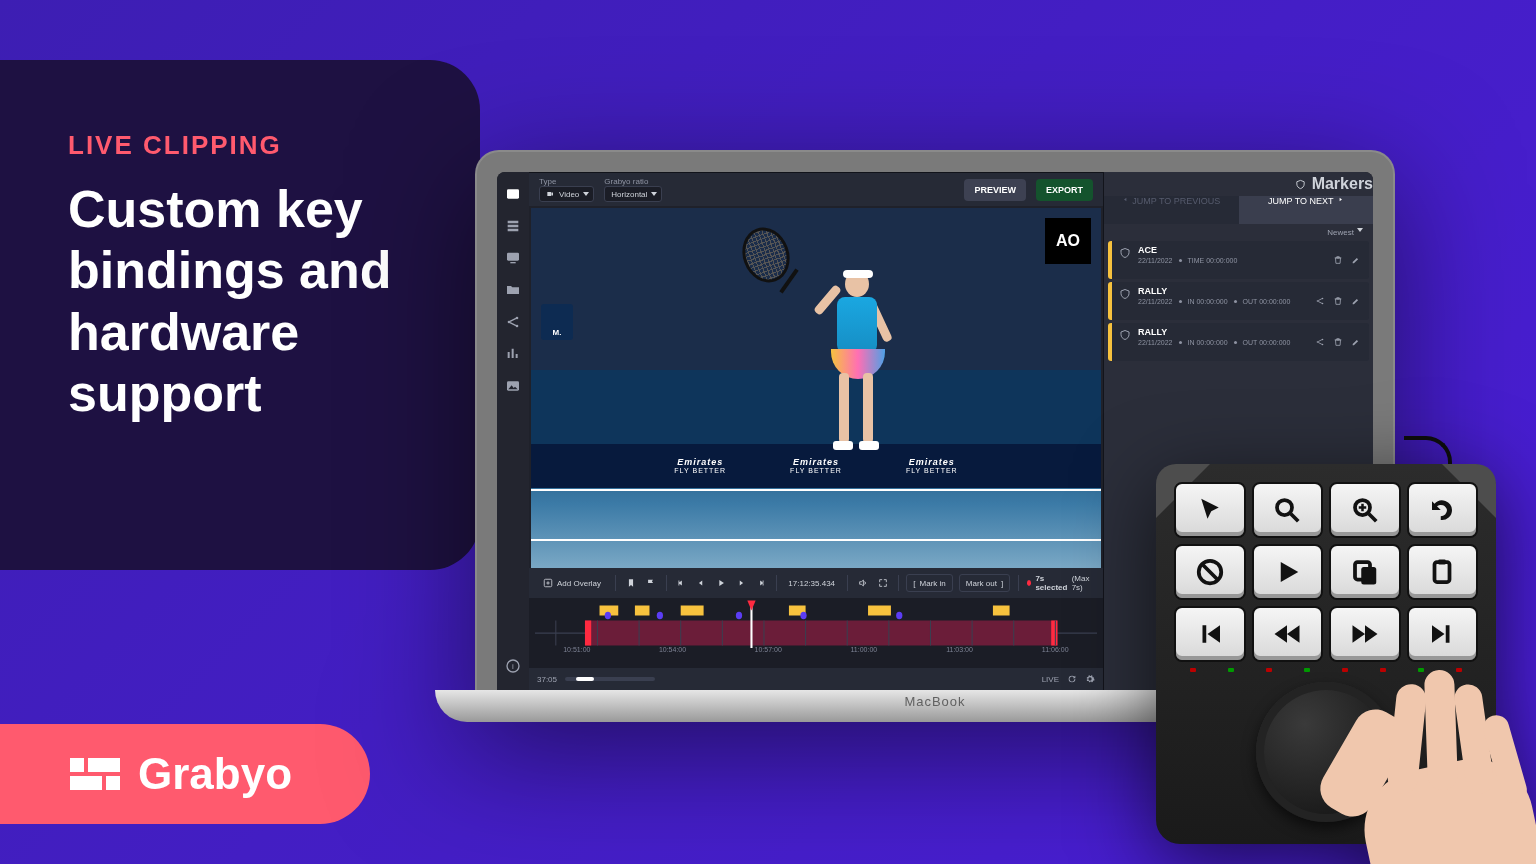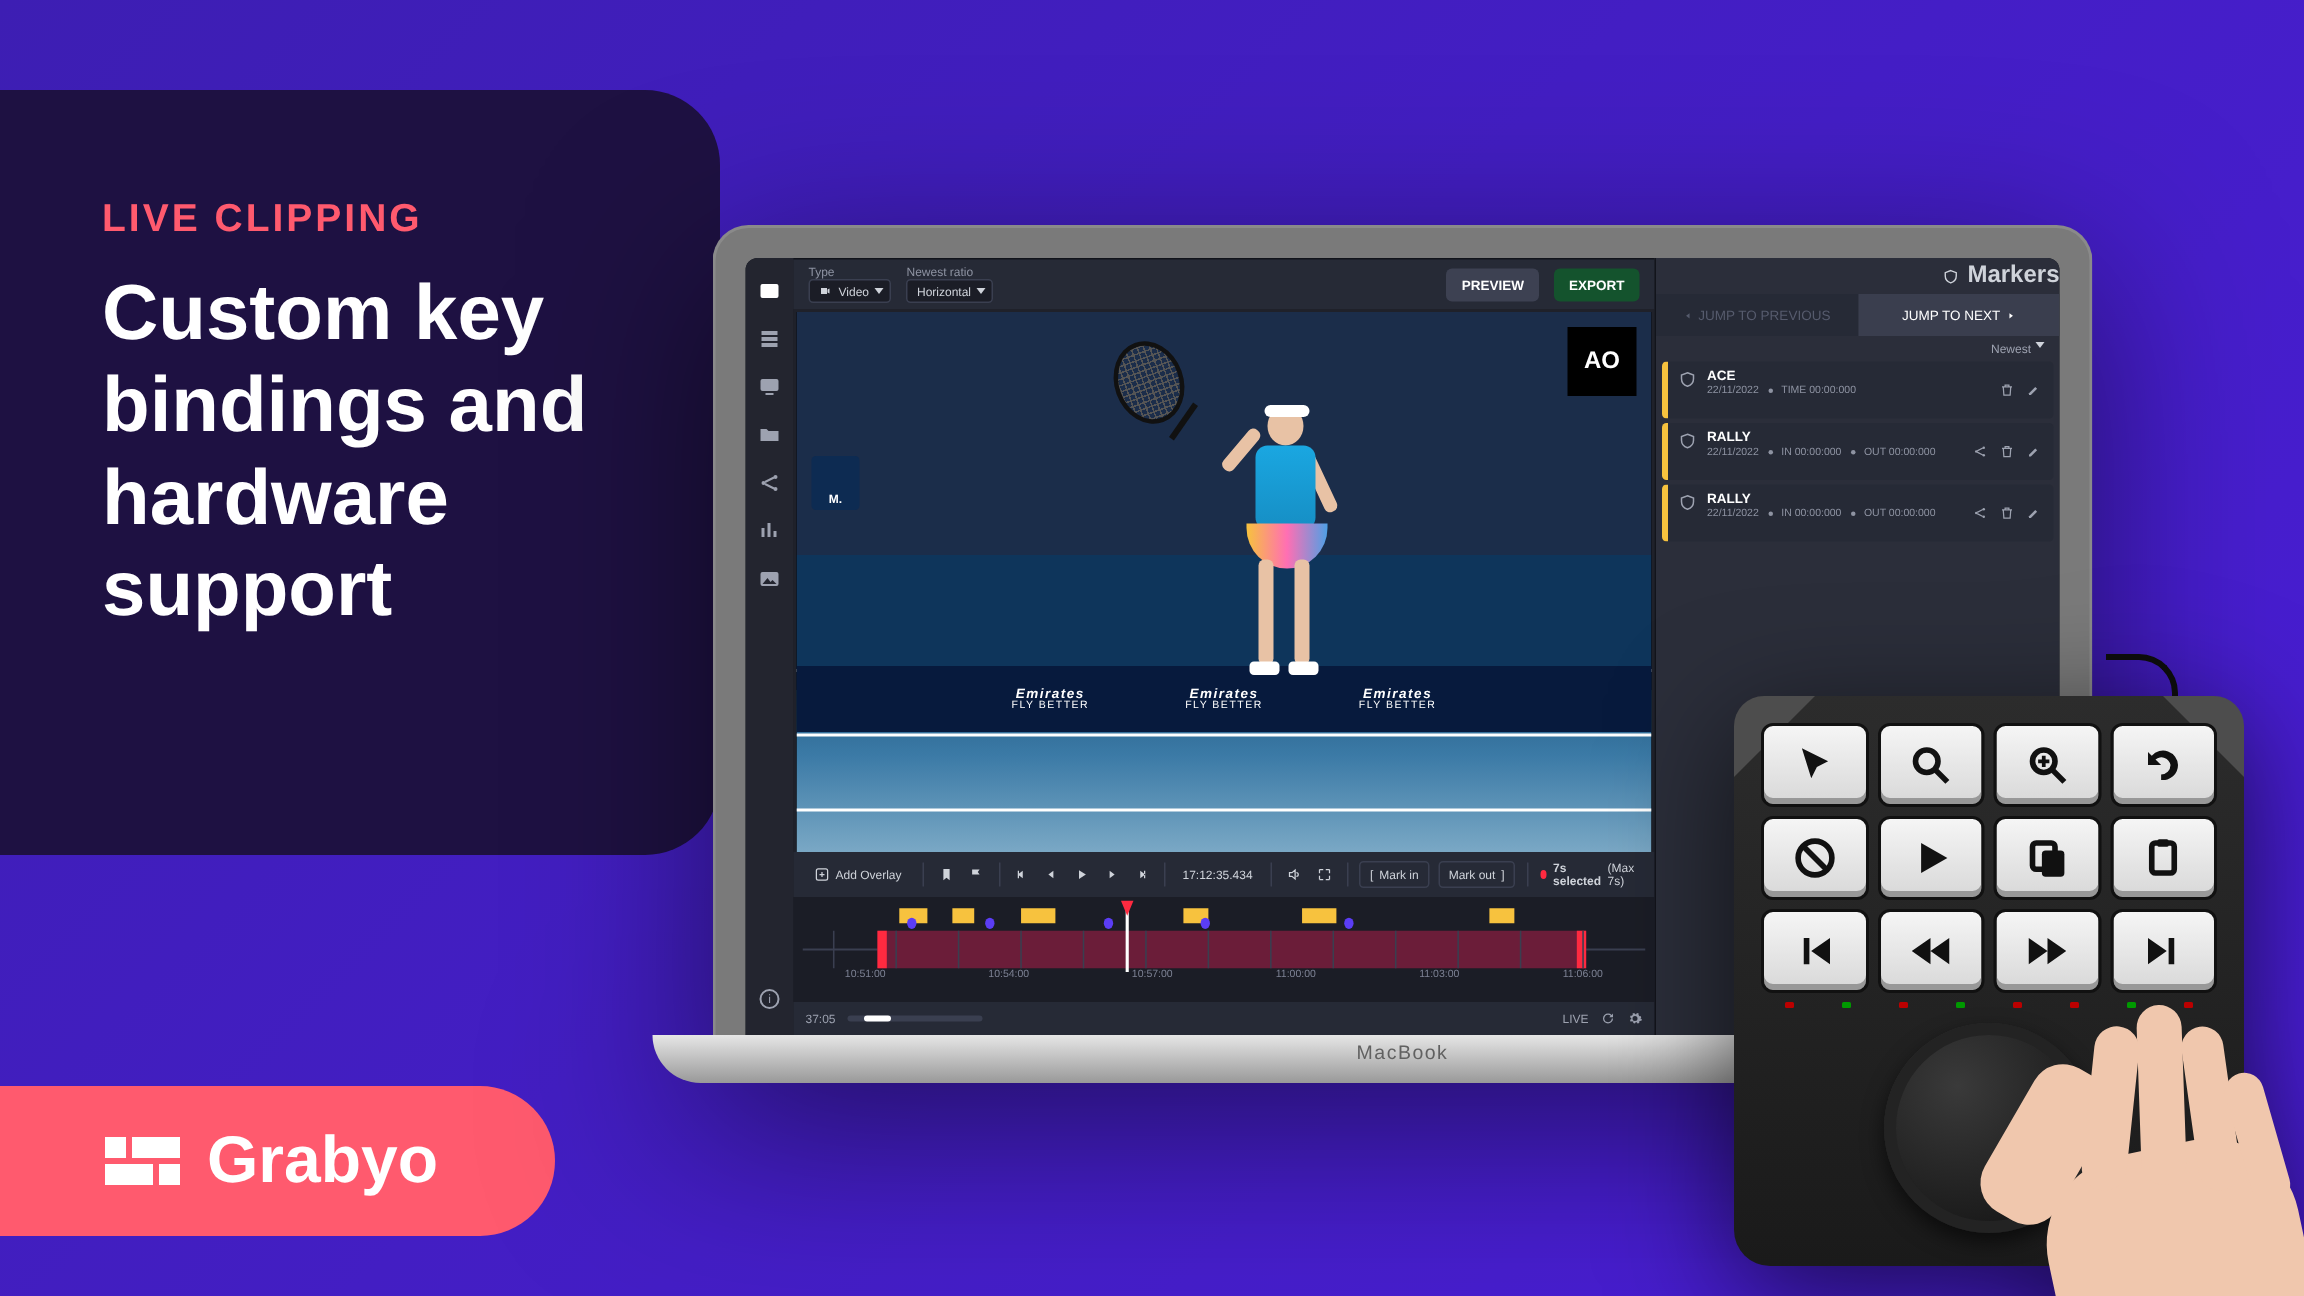--- a/index.html
+++ b/index.html
@@ -164,21 +164,21 @@
   .status-row{height:22px;background:#262a36;display:flex;align-items:center;padding:0 8px;font-size:8px;color:#9da2b0;gap:8px;}
   .status-row .spacer{flex:1;}
   .status-row .bar{width:90px;height:4px;background:#3a3f50;border-radius:2px;position:relative;}
   .status-row .bar::before{content:'';position:absolute;left:12%;width:20%;height:100%;background:#fff;border-radius:2px;}
 
   
   .markers-panel{width:270px;background:#2b2e3a;border-left:1px solid #12141b;display:flex;flex-direction:column;}
   .markers-header{height:24px;display:flex;align-items:center;justify-content:flex-end;gap:6px;font-size:16px;font-weight:600;}
   .markers-header svg{width:11px;height:11px;fill:#cfd3da;}
   .jump-row{display:flex;height:28px;}
-  .jump-btn{flex:1;display:flex;align-items:center;justify-content:center;gap:3px;font-size:9px;background:#3a3e4e;color:#fff;}
+  .jump-btn{flex:1;display:flex;justify-content:center;gap:3px;font-size:9px;background:#3a3e4e;color:#fff;}
   .jump-btn.prev{background:#262a36;color:#565b6d;}
   .jump-btn svg{width:7px;height:7px;fill:currentColor;}
   .sort-row{display:flex;justify-content:flex-end;padding:4px 10px;font-size:8px;color:#9da2b0;gap:3px;align-items:flex-start;}
   .marker-list{display:flex;flex-direction:column;gap:3px;padding:0 4px;}
   .marker{display:flex;height:38px;background:#262a36;border-radius:3px;overflow:hidden;}
   .marker .stripe{width:4px;background:#f7c23e;}
   .marker .mico{width:26px;display:flex;align-items:flex-start;justify-content:center;padding-top:6px;}
   .marker .mico svg{width:12px;height:12px;fill:#9da2b0;}
   .marker .mbody{flex:1;padding:4px 0;}
   .marker .mtitle{font-size:9px;font-weight:700;color:#fff;}
@@ -287,21 +287,21 @@
               <span class="ctrl-label">Type</span>
               <div class="dropdown">
                 <svg width="8" height="8" viewBox="0 0 24 24" fill="#cfd3da">
                     <path d="M4 6h12v12H4zM17 9l4-2v10l-4-2z"></path>
                   </svg>
                 <span>Video</span>
                 <span class="chev"></span>
               </div>
             </div>
             <div class="ctrl-group">
-              <span class="ctrl-label">Newest ratio</span>
+              <span class="ctrl-label">Grabyo ratio</span>
               <div class="dropdown">
                 <span>Horizontal</span>
                 <span class="chev"></span>
               </div>
             </div>
             <div class="ctrl-spacer"></div>
             <div class="btn preview">PREVIEW</div>
             <div class="btn export">EXPORT</div>
           </div>
 

